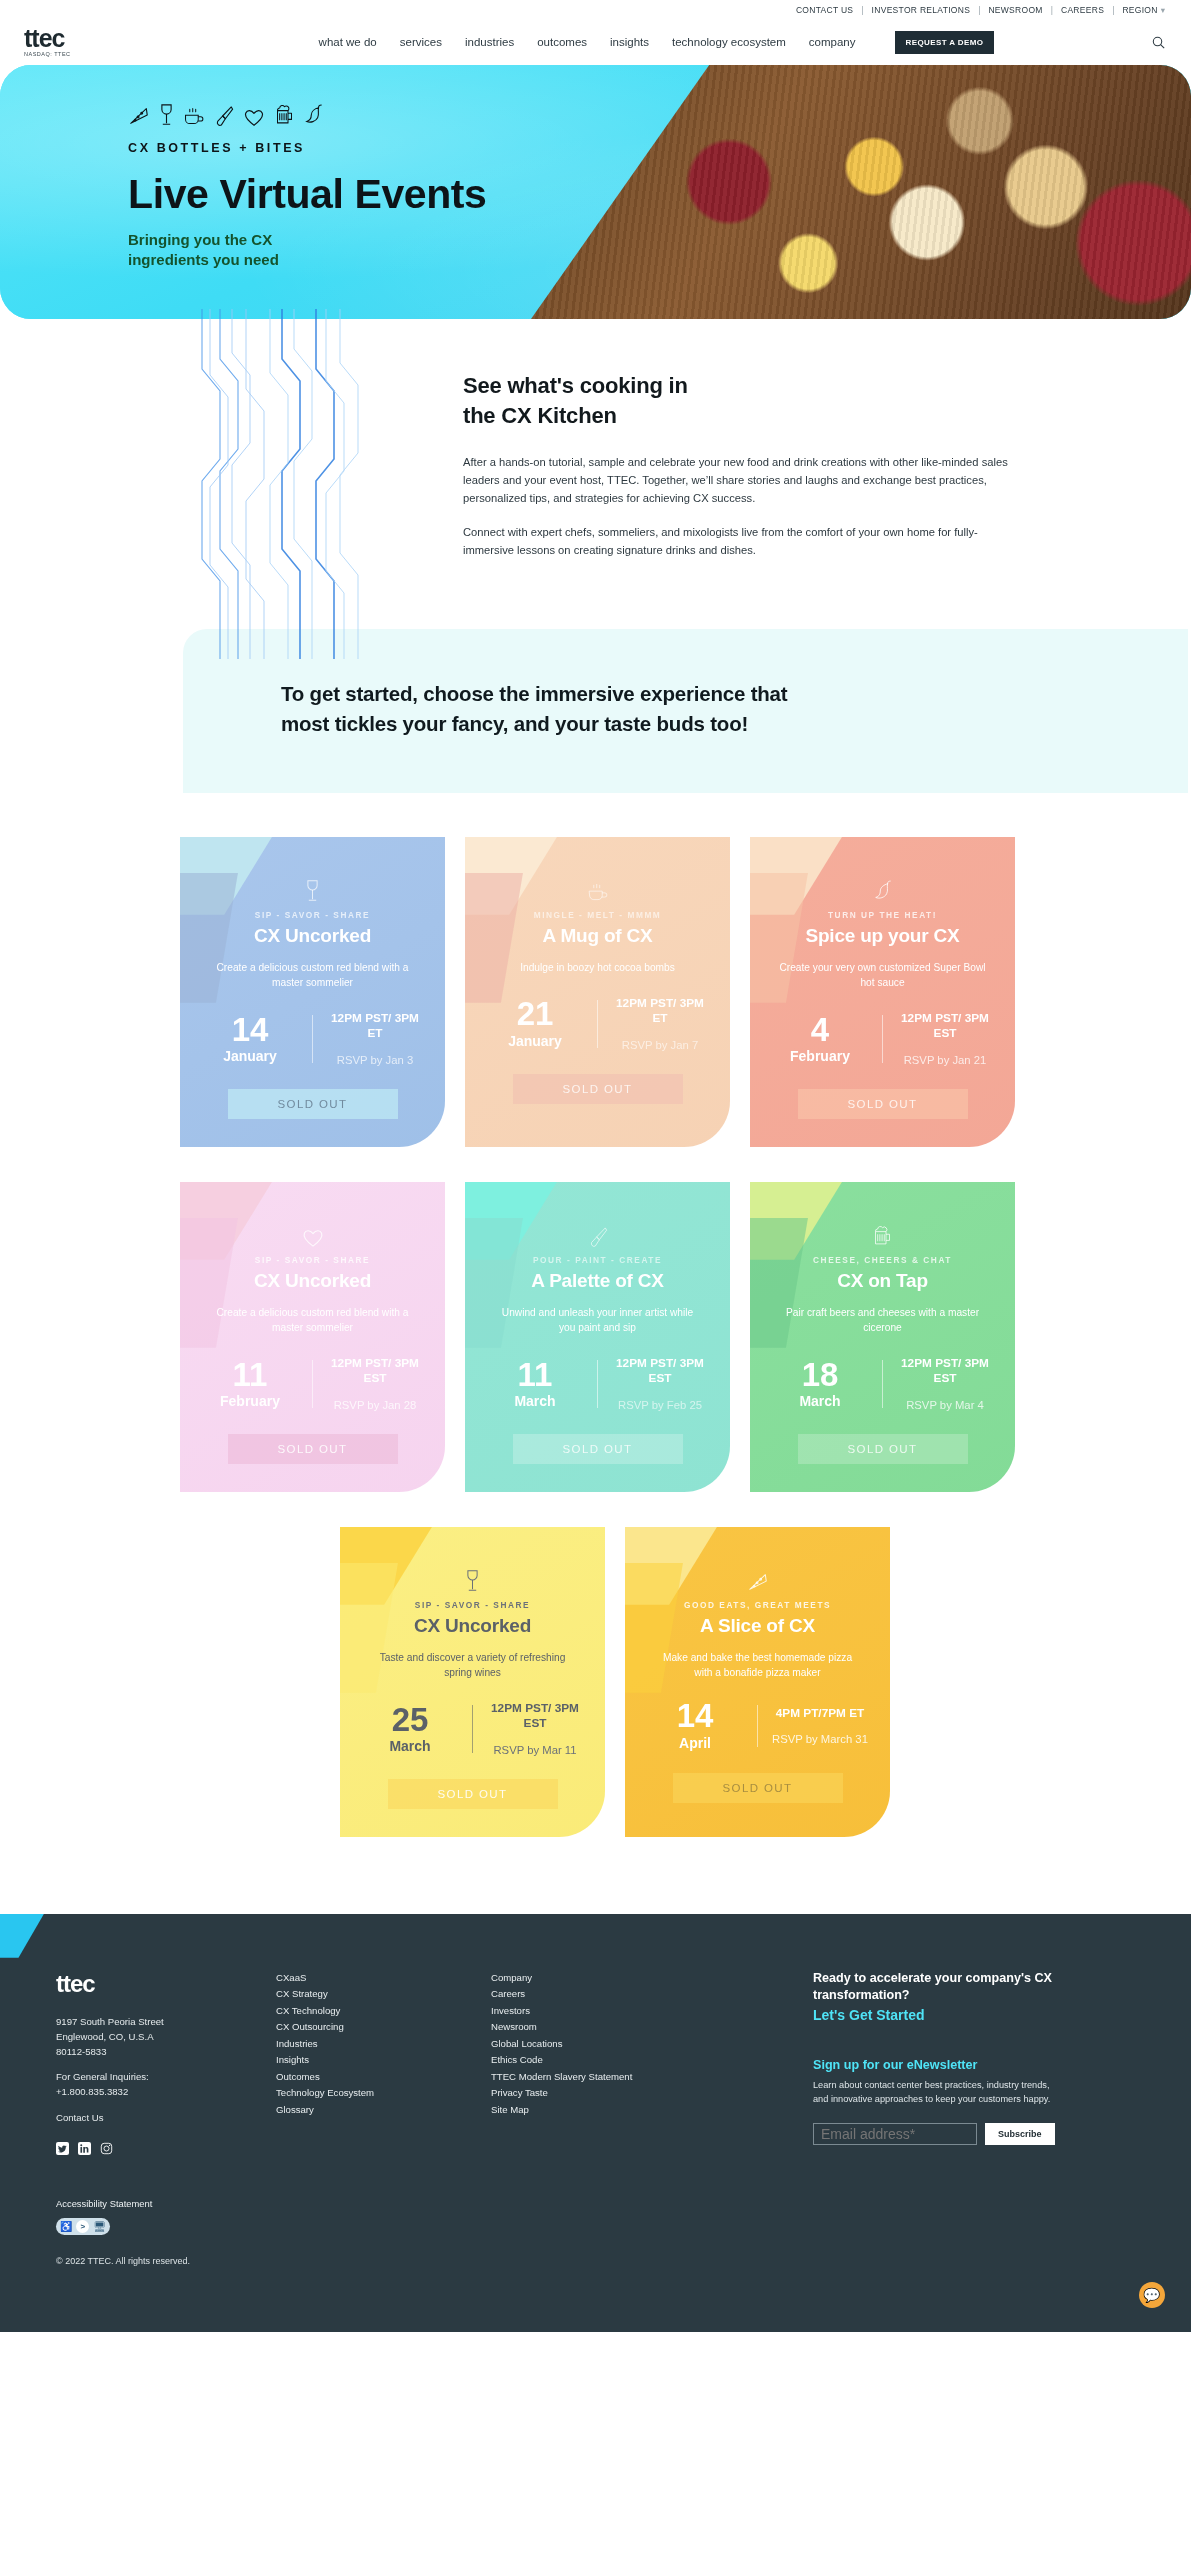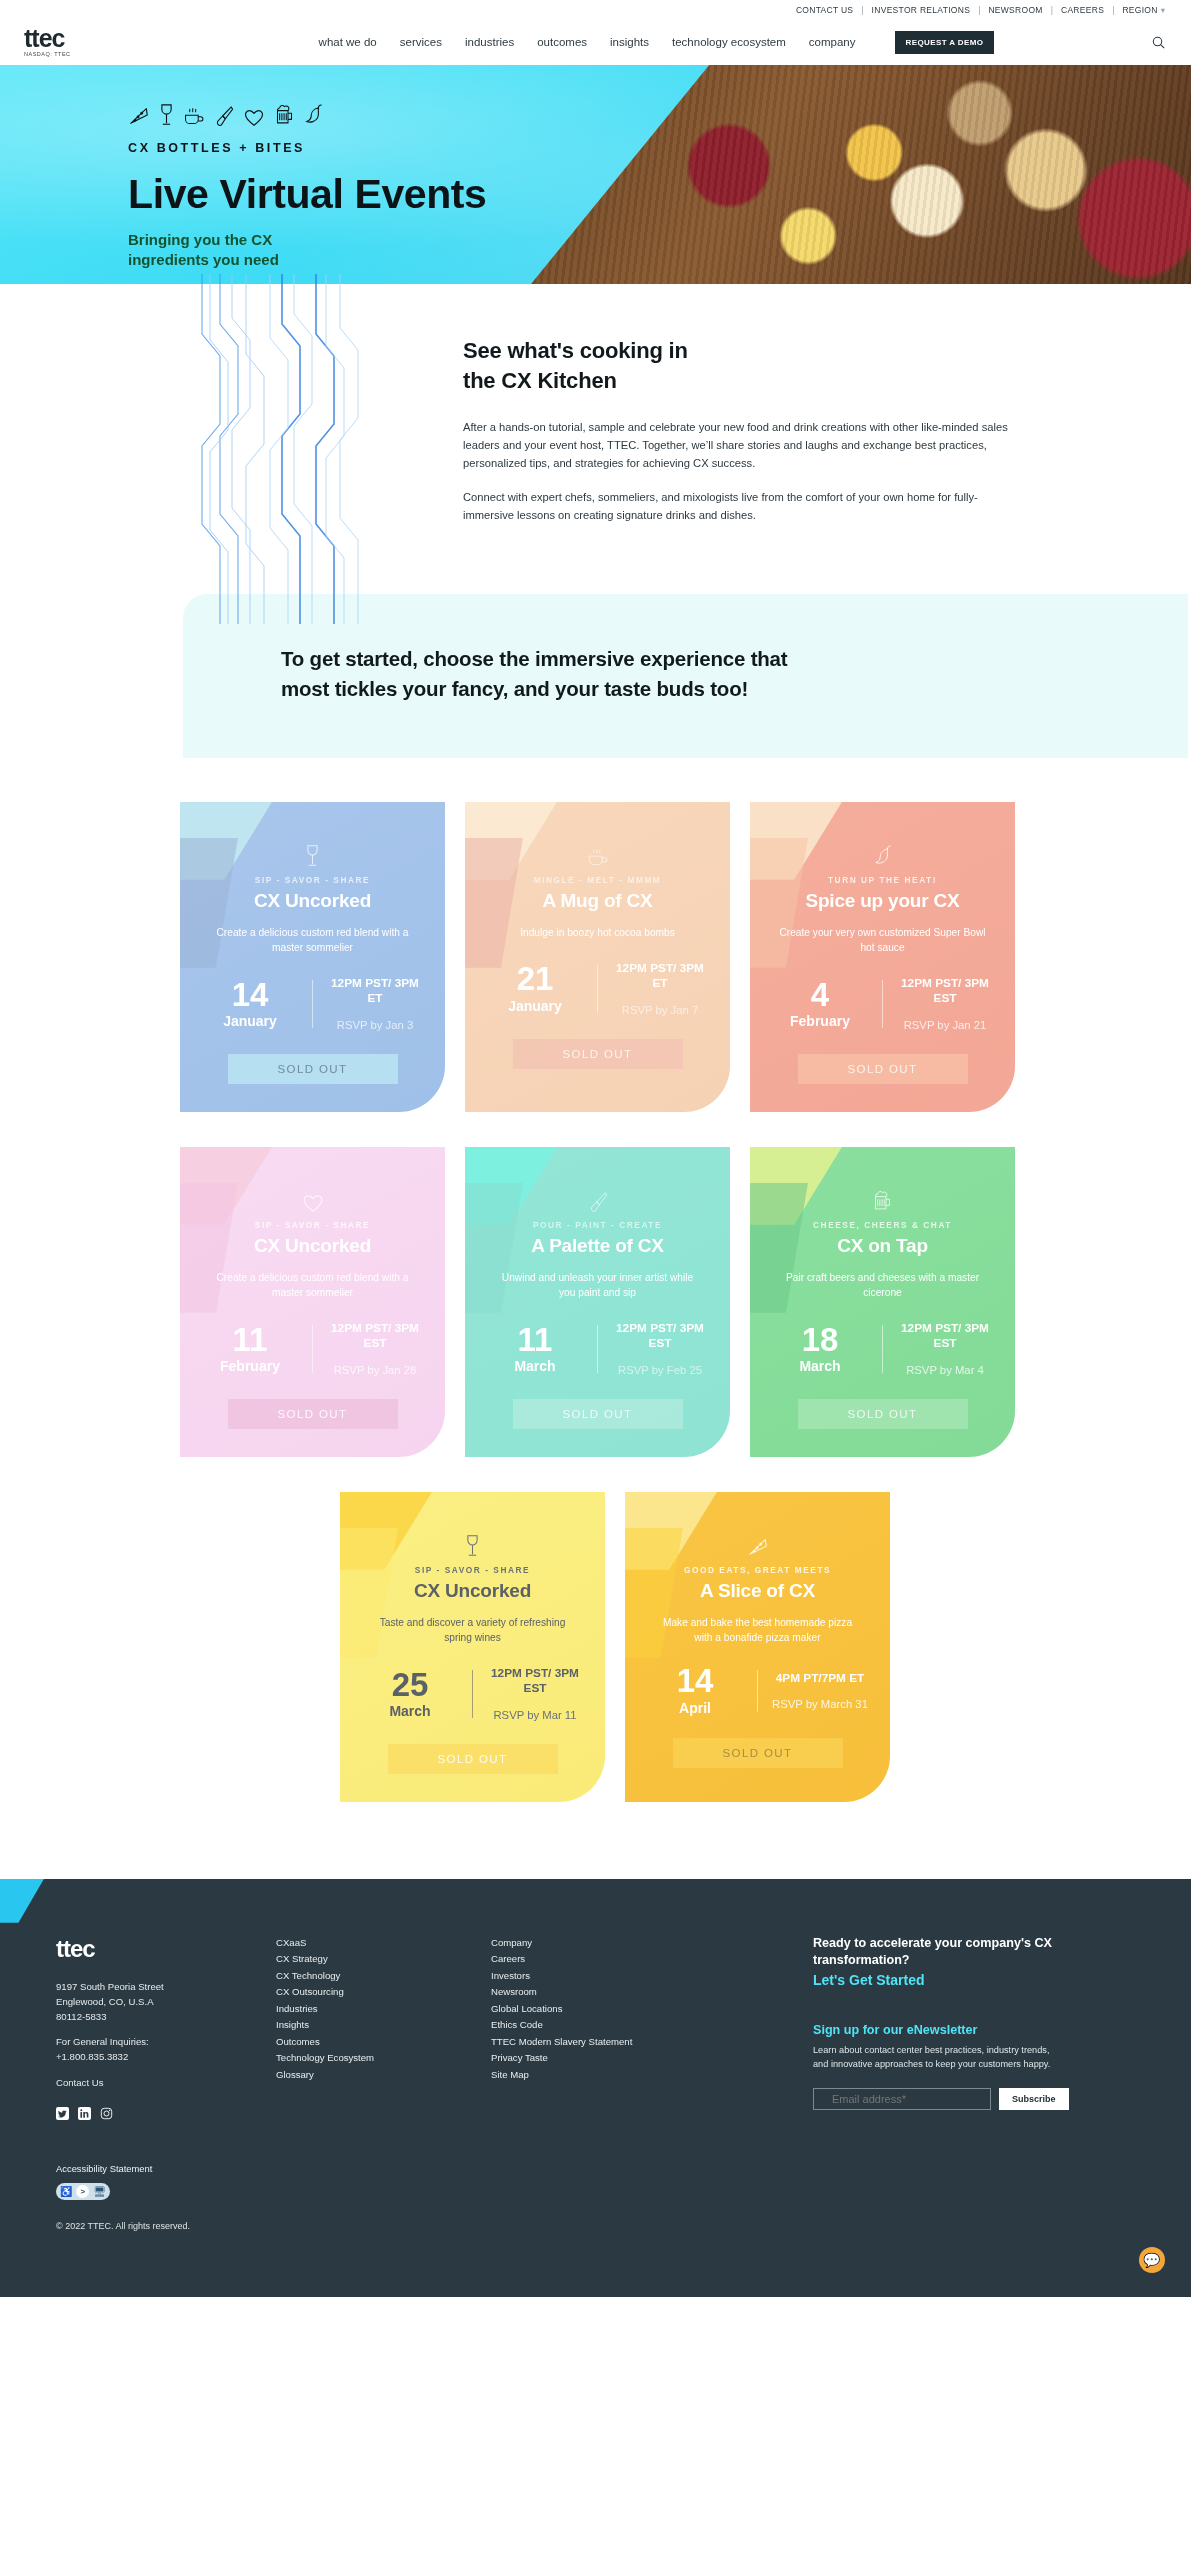--- a/index.html
+++ b/index.html
@@ -16,21 +16,21 @@
   .logo-wrap{width:150px;display:flex;flex-direction:column;justify-content:center;}
   .logo{font-size:25px;font-weight:700;letter-spacing:-1px;color:#1e2a30;line-height:.92;}
   .logo-sub{font-size:5.5px;letter-spacing:.5px;color:#3d4a52;margin-top:1px;}
   .navlinks{flex:1;display:flex;align-items:center;justify-content:center;gap:23px;}
   .navlinks a{font-size:11.5px;color:#2e3b43;text-decoration:none;white-space:nowrap;}
   .demo-btn{background:#1f2d35;color:#fff;font-size:8px;font-weight:700;letter-spacing:.4px;
     padding:7px 11px;margin-left:16px;white-space:nowrap;border:0;cursor:pointer;}
   .search-ico{width:26px;display:flex;align-items:center;justify-content:flex-end;cursor:pointer;}
 
   
-  .hero{position:relative;height:219px;overflow:hidden;background:#4fe2f7;}
+  .hero{position:relative;height:254px;overflow:hidden;background:#4fe2f7;border-radius:31px;}
   .hero-bg{position:absolute;inset:0;
     background:linear-gradient(160deg,#55e6f8 0%,#3fdcf5 45%,#46cff0 100%);}
   .hero-bg:after{content:"";position:absolute;inset:0;
     background:radial-gradient(ellipse at 20% 30%,rgba(255,255,255,.30),transparent 55%),
                radial-gradient(ellipse at 70% 80%,rgba(255,255,255,.18),transparent 50%);}
   .hero-photo{position:absolute;top:0;right:0;width:660px;height:100%;
     -webkit-clip-path:polygon(27% 0,100% 0,100% 100%,0% 100%);
     clip-path:polygon(27% 0,100% 0,100% 100%,0% 100%);
     background:
       radial-gradient(circle at 68% 22%,rgba(255,228,170,.55) 0 6%,transparent 7%),
@@ -110,22 +110,22 @@
   .socials span{width:13px;height:13px;display:inline-flex;align-items:center;justify-content:center;cursor:pointer;}
   .f-col2,.f-col3{width:215px;}
   .f-col3{width:300px;}
   .f-list a{display:block;font-size:9.6px;line-height:1.72;color:#e8edef;text-decoration:none;}
   .f-col4{flex:1;padding-left:22px;}
   .f-cta-q{font-size:12.6px;font-weight:700;line-height:1.35;color:#fff;}
   .f-cta-a{font-size:14px;font-weight:800;color:#4fe4f7;margin-top:3px;display:inline-block;text-decoration:none;}
   .f-news-t{font-size:12.6px;font-weight:700;color:#4fe4f7;margin-top:34px;}
   .f-news-d{font-size:9.2px;line-height:1.5;color:#dfe6e9;margin-top:7px;max-width:250px;}
   .f-form{display:flex;gap:8px;margin-top:17px;}
-  .f-form input{width:178px;height:22px;background:transparent;border:1px solid #7b8a92;
-    color:#b9c4c9;font-size:11px;padding:0 18px;font-family:"Liberation Sans",sans-serif;}
+  .f-form input{width:164px;height:22px;background:transparent;border:1px solid #7b8a92;
+    color:#b9c4c9;font-size:14px;padding:0 7px;font-family:"Liberation Sans",sans-serif;}
   .f-form button{background:#fff;color:#1e2a30;border:0;font-size:9px;font-weight:700;
     padding:0 13px;height:22px;cursor:pointer;font-family:"Liberation Sans",sans-serif;}
   .f-bottom{padding:38px 56px 26px;}
   .f-access{font-size:9.4px;color:#eef2f4;text-decoration:none;display:inline-block;}
   .a11y{display:flex;align-items:center;gap:0;background:#cfe0ea;border-radius:12px;
     width:54px;height:17px;margin-top:7px;padding:0 4px;justify-content:space-between;}
   .a11y i{font-style:normal;font-size:10px;color:#2b5878;line-height:1;}
   .a11y .mid{background:#fff;border-radius:50%;width:13px;height:13px;display:flex;
     align-items:center;justify-content:center;}
   .copyright{font-size:9px;color:#dce3e6;margin-top:21px;}

